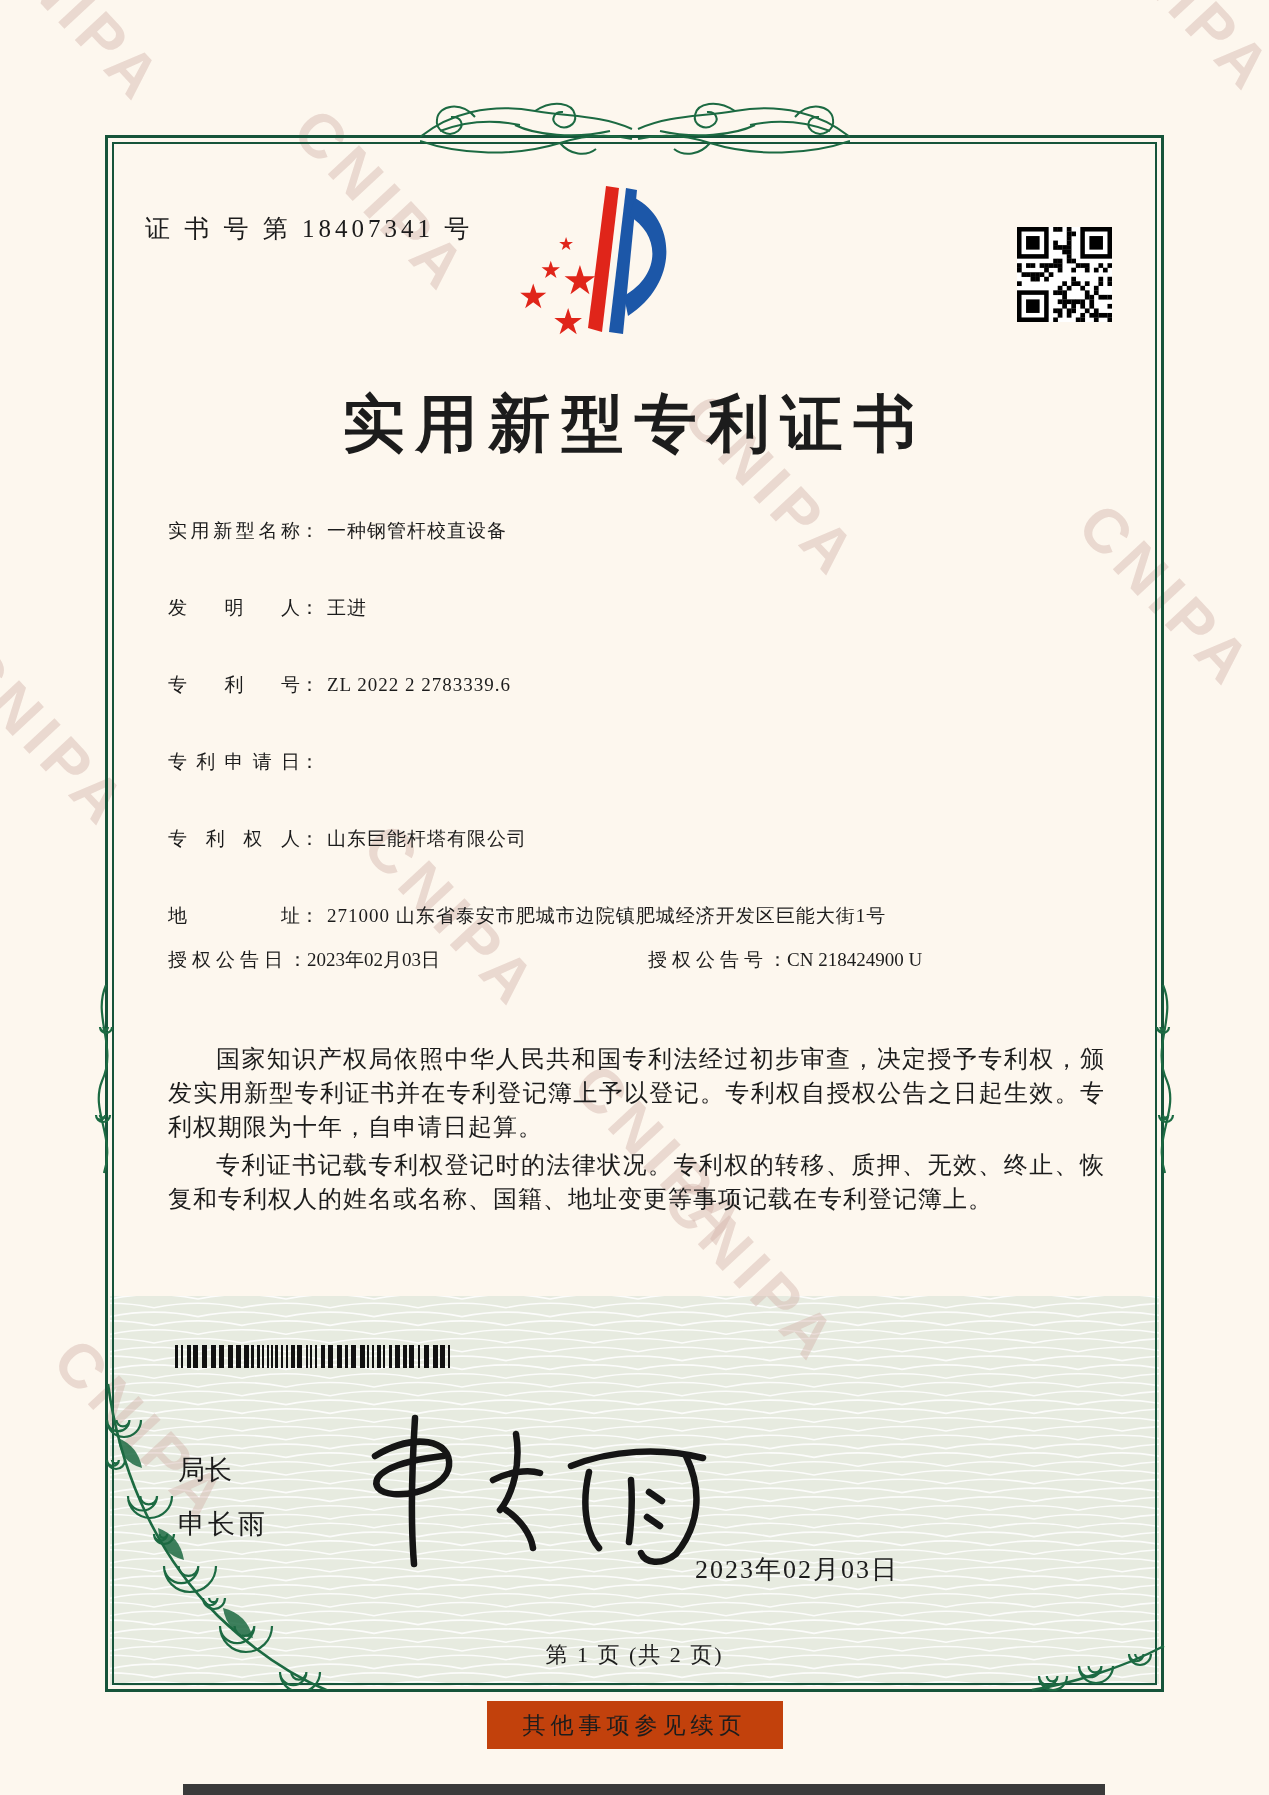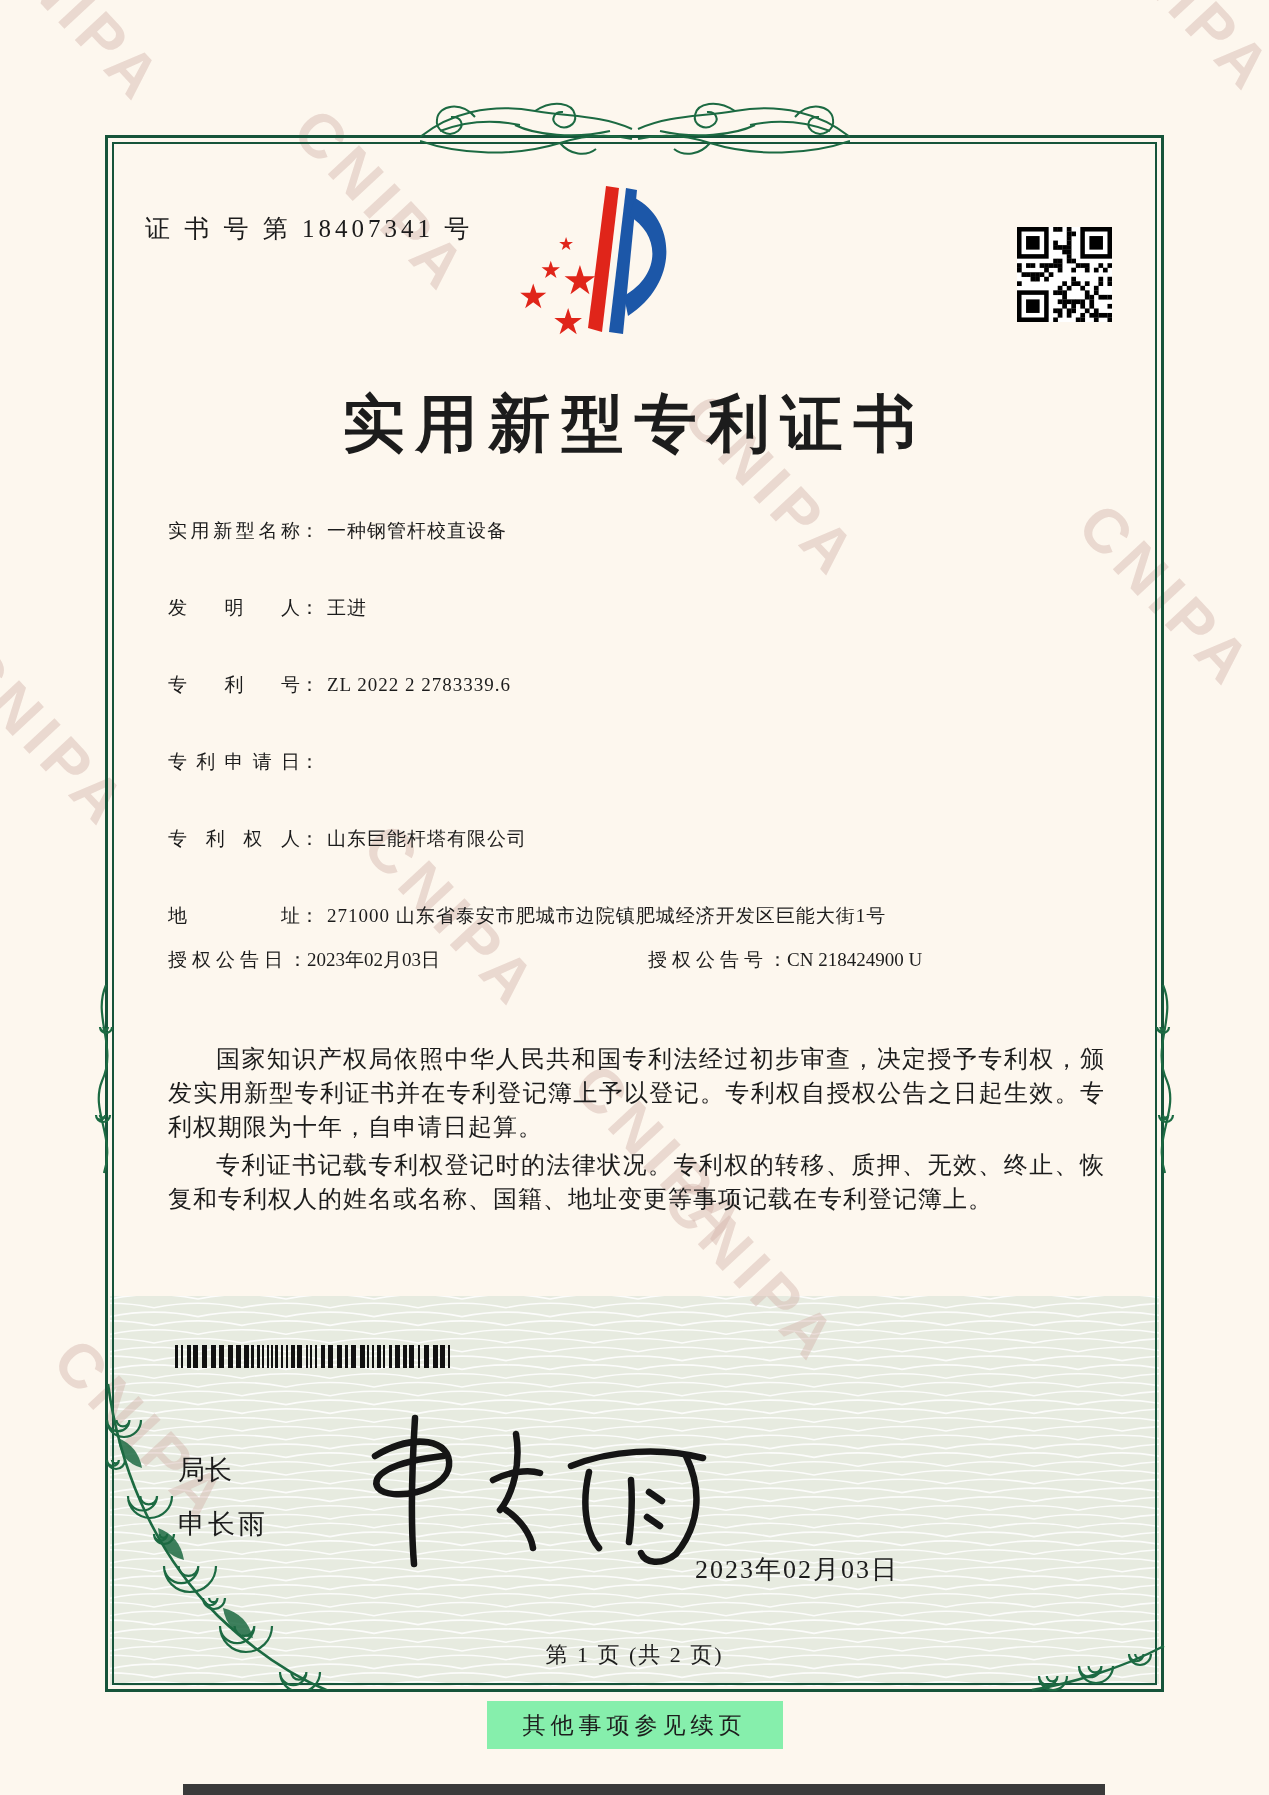--- a/index.html
+++ b/index.html
@@ -37,21 +37,21 @@
          text-align:justify;}
   .paras p{margin:0 0 4px 0;text-indent:2em;letter-spacing:1px;}
   
   .barcode{left:175px;top:1345px;z-index:4;}
   .signer-title{left:178px;top:1452px;font:400 27px "Liberation Sans","DejaVu Sans",sans-serif;z-index:4;text-align:right;}
   .signer-name{left:178px;top:1506px;font:400 27px "Liberation Sans","DejaVu Sans",sans-serif;z-index:4;letter-spacing:3px;}
   .signature{left:330px;top:1396px;z-index:4;}
   .issue-date{left:695px;top:1552px;font-size:26px;letter-spacing:2px;z-index:4;}
   .page-info{left:0;width:1269px;top:1640px;text-align:center;font-size:22px;letter-spacing:2px;z-index:4;}
   
-  .footer-note{left:50%;transform:translateX(-50%);top:1701px;width:296px;height:48px;background:#86efac;
+  .footer-note{left:50%;transform:translateX(-50%);top:1701px;width:296px;height:48px;background:#c2410c;
                z-index:4;display:flex;align-items:center;justify-content:center;font-size:23px;letter-spacing:5px;}
   .bottom-strip{left:183px;top:1784px;width:922px;height:11px;background:#3a3a3a;z-index:4;}
   .orn{position:absolute;z-index:4;pointer-events:none;}
 </style>
 </head>
 <body>
 
 <span class="wm" style="left:-35px;top:-25px;">CNIPA</span>
 <span class="wm" style="left:1075px;top:-35px;">CNIPA</span>
 <span class="wm" style="left:270px;top:165px;">CNIPA</span>

